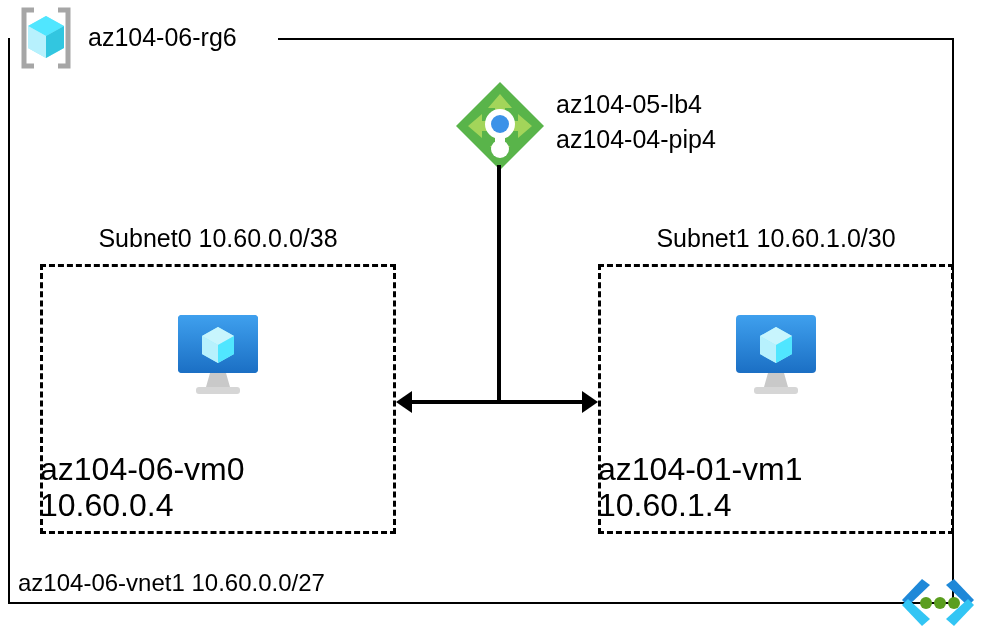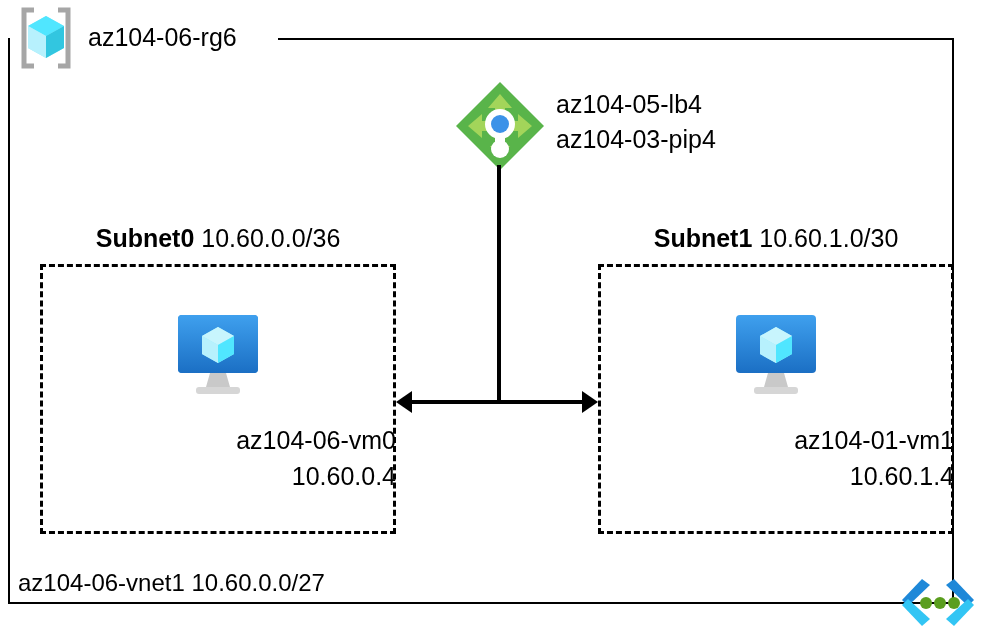--- a/index.html
+++ b/index.html
@@ -108,39 +108,39 @@
   .subnet-title {
     position: absolute;
     top: 222px;
     font-size: 25px;
     line-height: 32px;
     white-space: nowrap;
     text-align: center;
   }
   #subnet0-title { left: 40px;  width: 356px; }
   #subnet1-title { left: 598px; width: 356px; }
-  .subnet-title b { font-weight: bold; margin-top: 46px; }
+  .subnet-title b { font-weight: normal; margin-top: 46px; }
   .subnet-title .cidr { font-weight: normal; }
 
   
   .vm-icon {
     position: absolute;
     top: 313px;
     width: 92px;
     height: 84px;
   }
   #vm0-icon { left: 172px; }
   #vm1-icon { left: 730px; }
 
   .vm-label {
     position: absolute;
-    top: 422px;
-    font-size: 25px;
+    top: 451px;
+    font-size: 32px;
     line-height: 36px;
-    text-align: right;
+    text-align: left;
     white-space: nowrap;
   }
   #vm0-label { left: 40px;  width: 356px; }
   #vm1-label { left: 598px; width: 356px; }
 
   
   .conn-line {
     position: absolute;
     left: 402px;
     top: 400px;
@@ -206,27 +206,27 @@
       <path d="M80 48 L66 36 L66 43 L50 43 L50 53 L66 53 L66 60 Z" fill="#A3D55A"></path>
       <path d="M48 80 L58 68 L52 68 L52 54 L44 54 L44 68 L38 68 Z" fill="#A3D55A"></path>
       <circle cx="48" cy="46" r="15" fill="#FFFFFF"></circle>
       <circle cx="48" cy="71" r="9" fill="#FFFFFF"></circle>
       <rect x="43" y="46" width="10" height="24" fill="#FFFFFF"></rect>
       <circle cx="48" cy="46" r="9" fill="#3C92E8"></circle>
     </svg>
   </div>
   <div class="lb-label">
     <div>az104-05-lb4</div>
-    <div>az104-03-pip4</div>
+    <div>az104-04-pip4</div>
   </div>
   <div class="lb-stem"></div>
 
   <div class="subnet-title" id="subnet0-title">
     <b>Subnet0</b>
-    <span class="cidr">10.60.0.0/36</span>
+    <span class="cidr">10.60.0.0/38</span>
   </div>
   <div class="subnet-box" id="subnet0-box"></div>
   <div class="vm-icon" id="vm0-icon">
     <svg width="92" height="84" viewBox="0 0 92 84">
       <rect x="6" y="2" width="80" height="58" rx="4" fill="#2E8FE0"></rect>
       <rect x="6" y="2" width="80" height="58" rx="4" fill="url(#vmg0)"></rect>
       <defs>
         <linearGradient id="vmg0" x1="0" y1="0" x2="0" y2="1">
           <stop offset="0" stop-color="#3FA0EE"></stop>
           <stop offset="1" stop-color="#1B6FC4"></stop>

